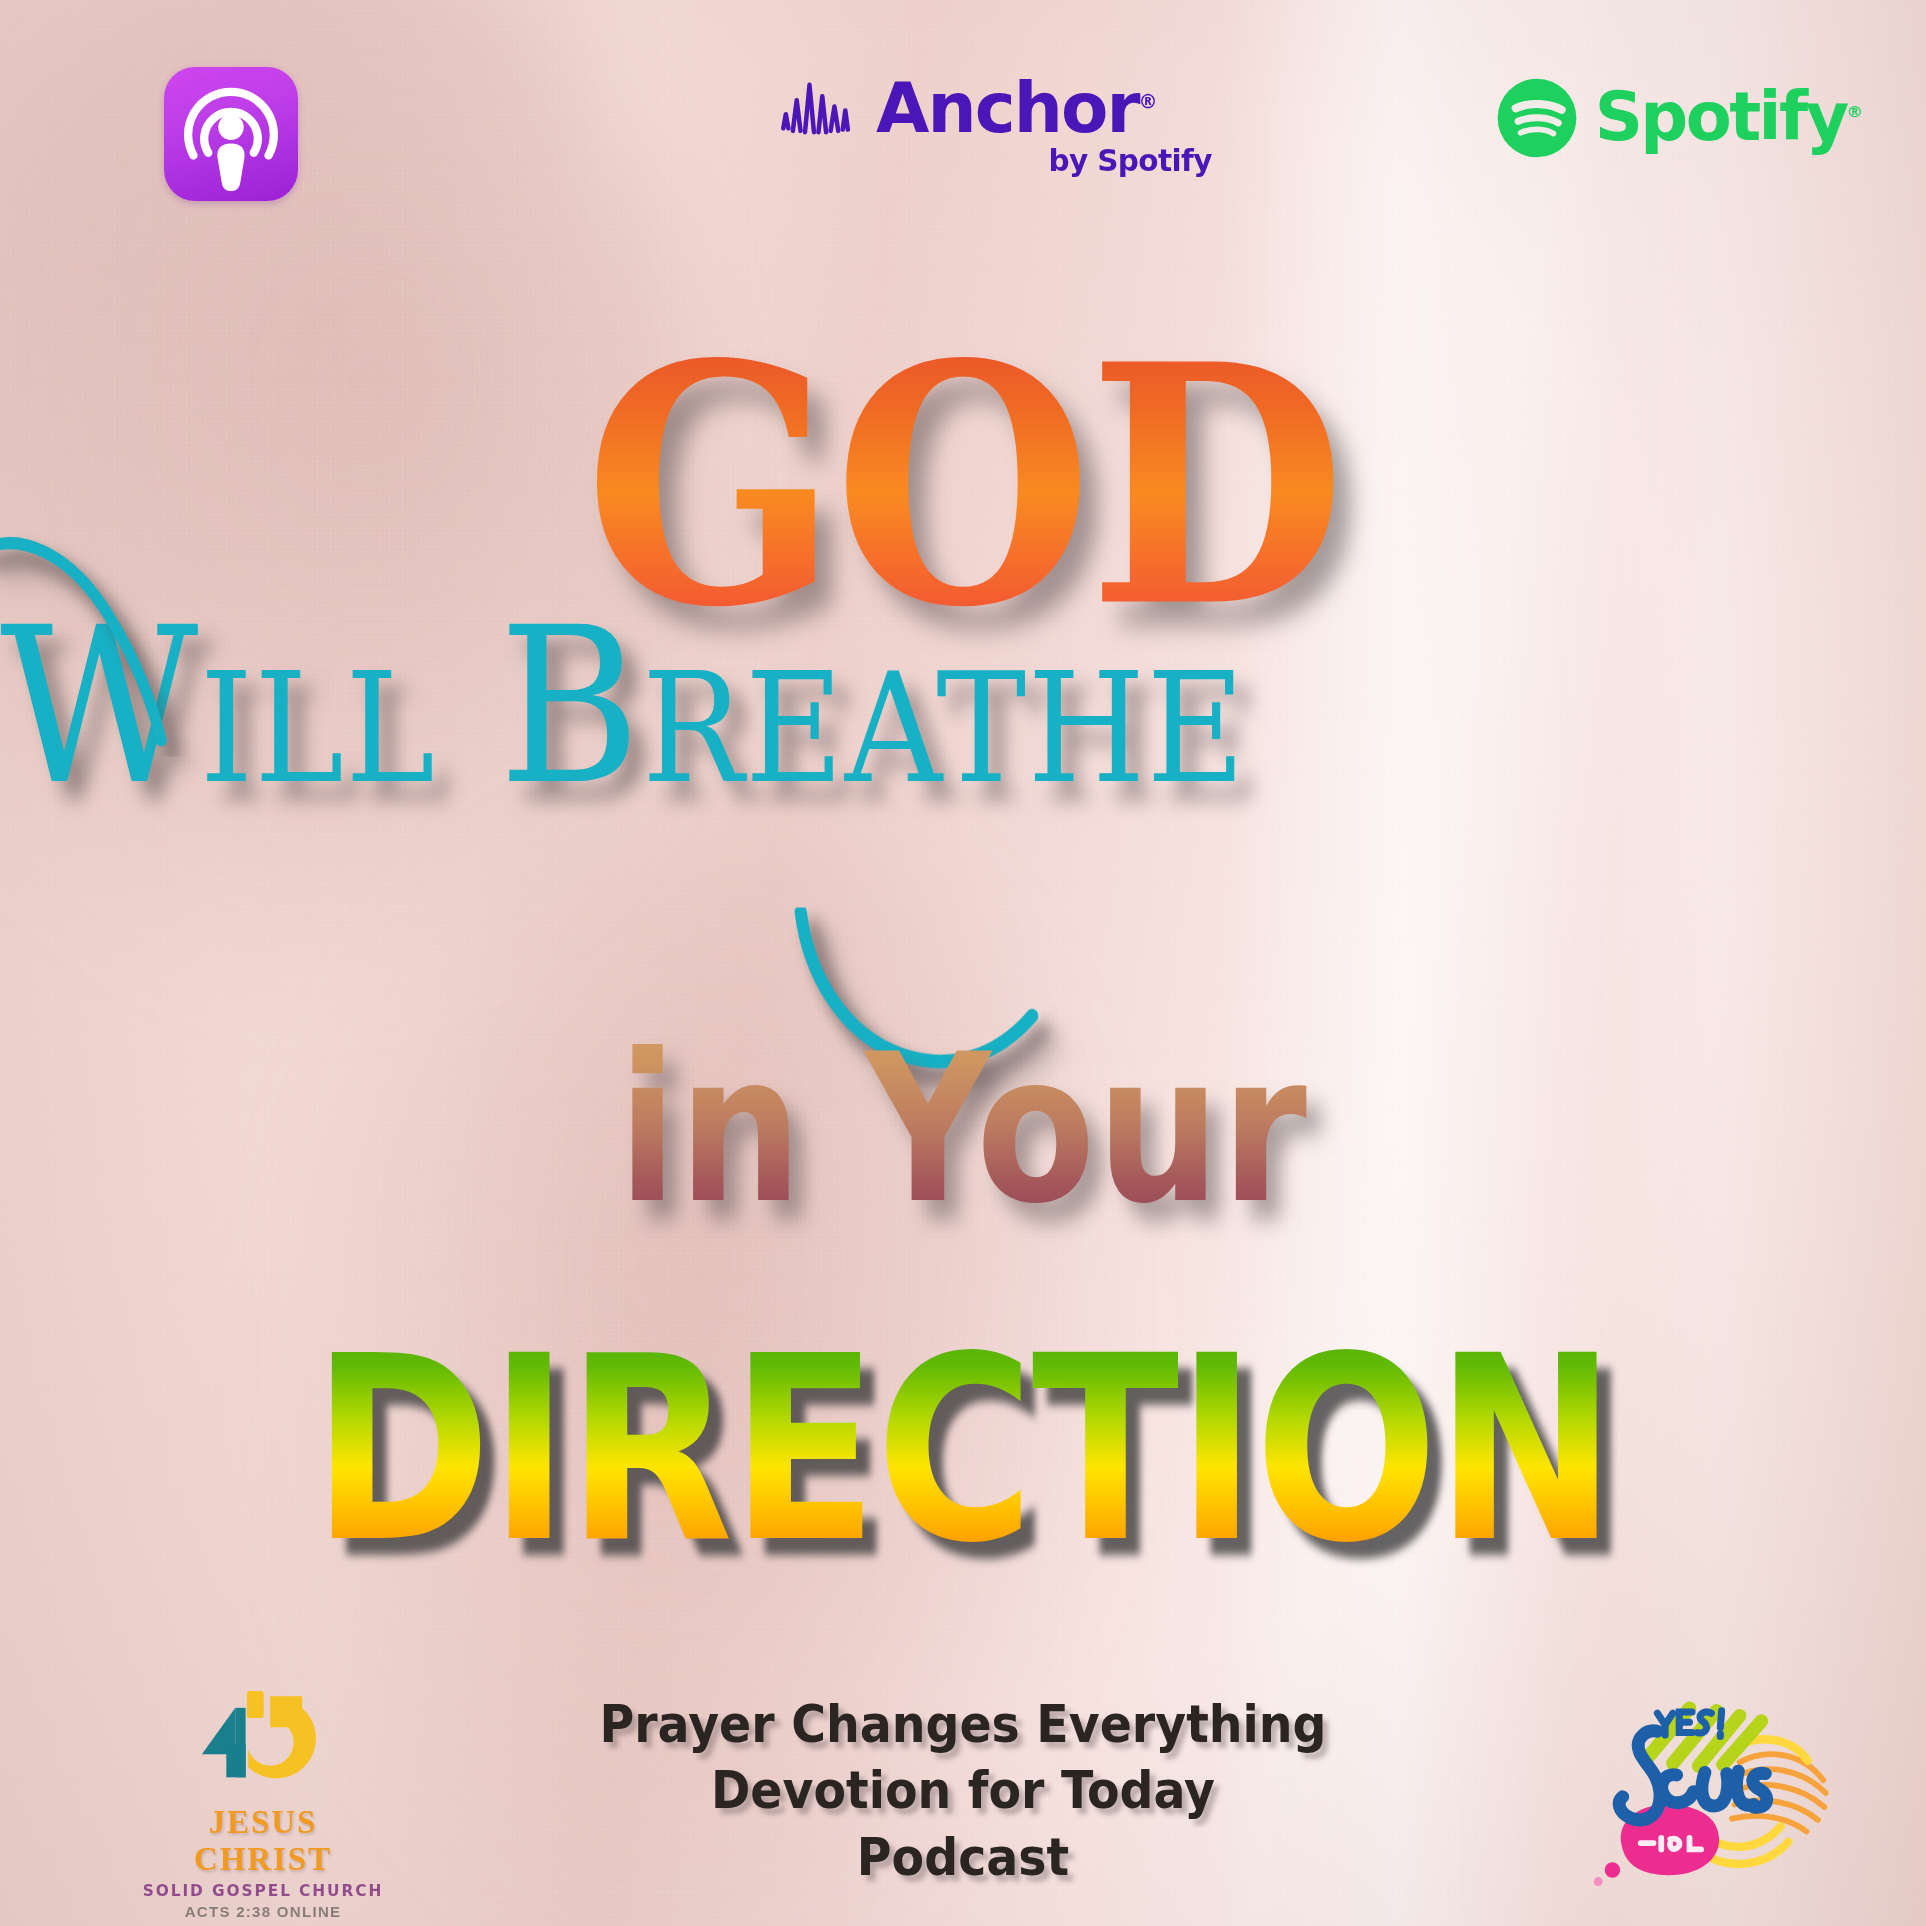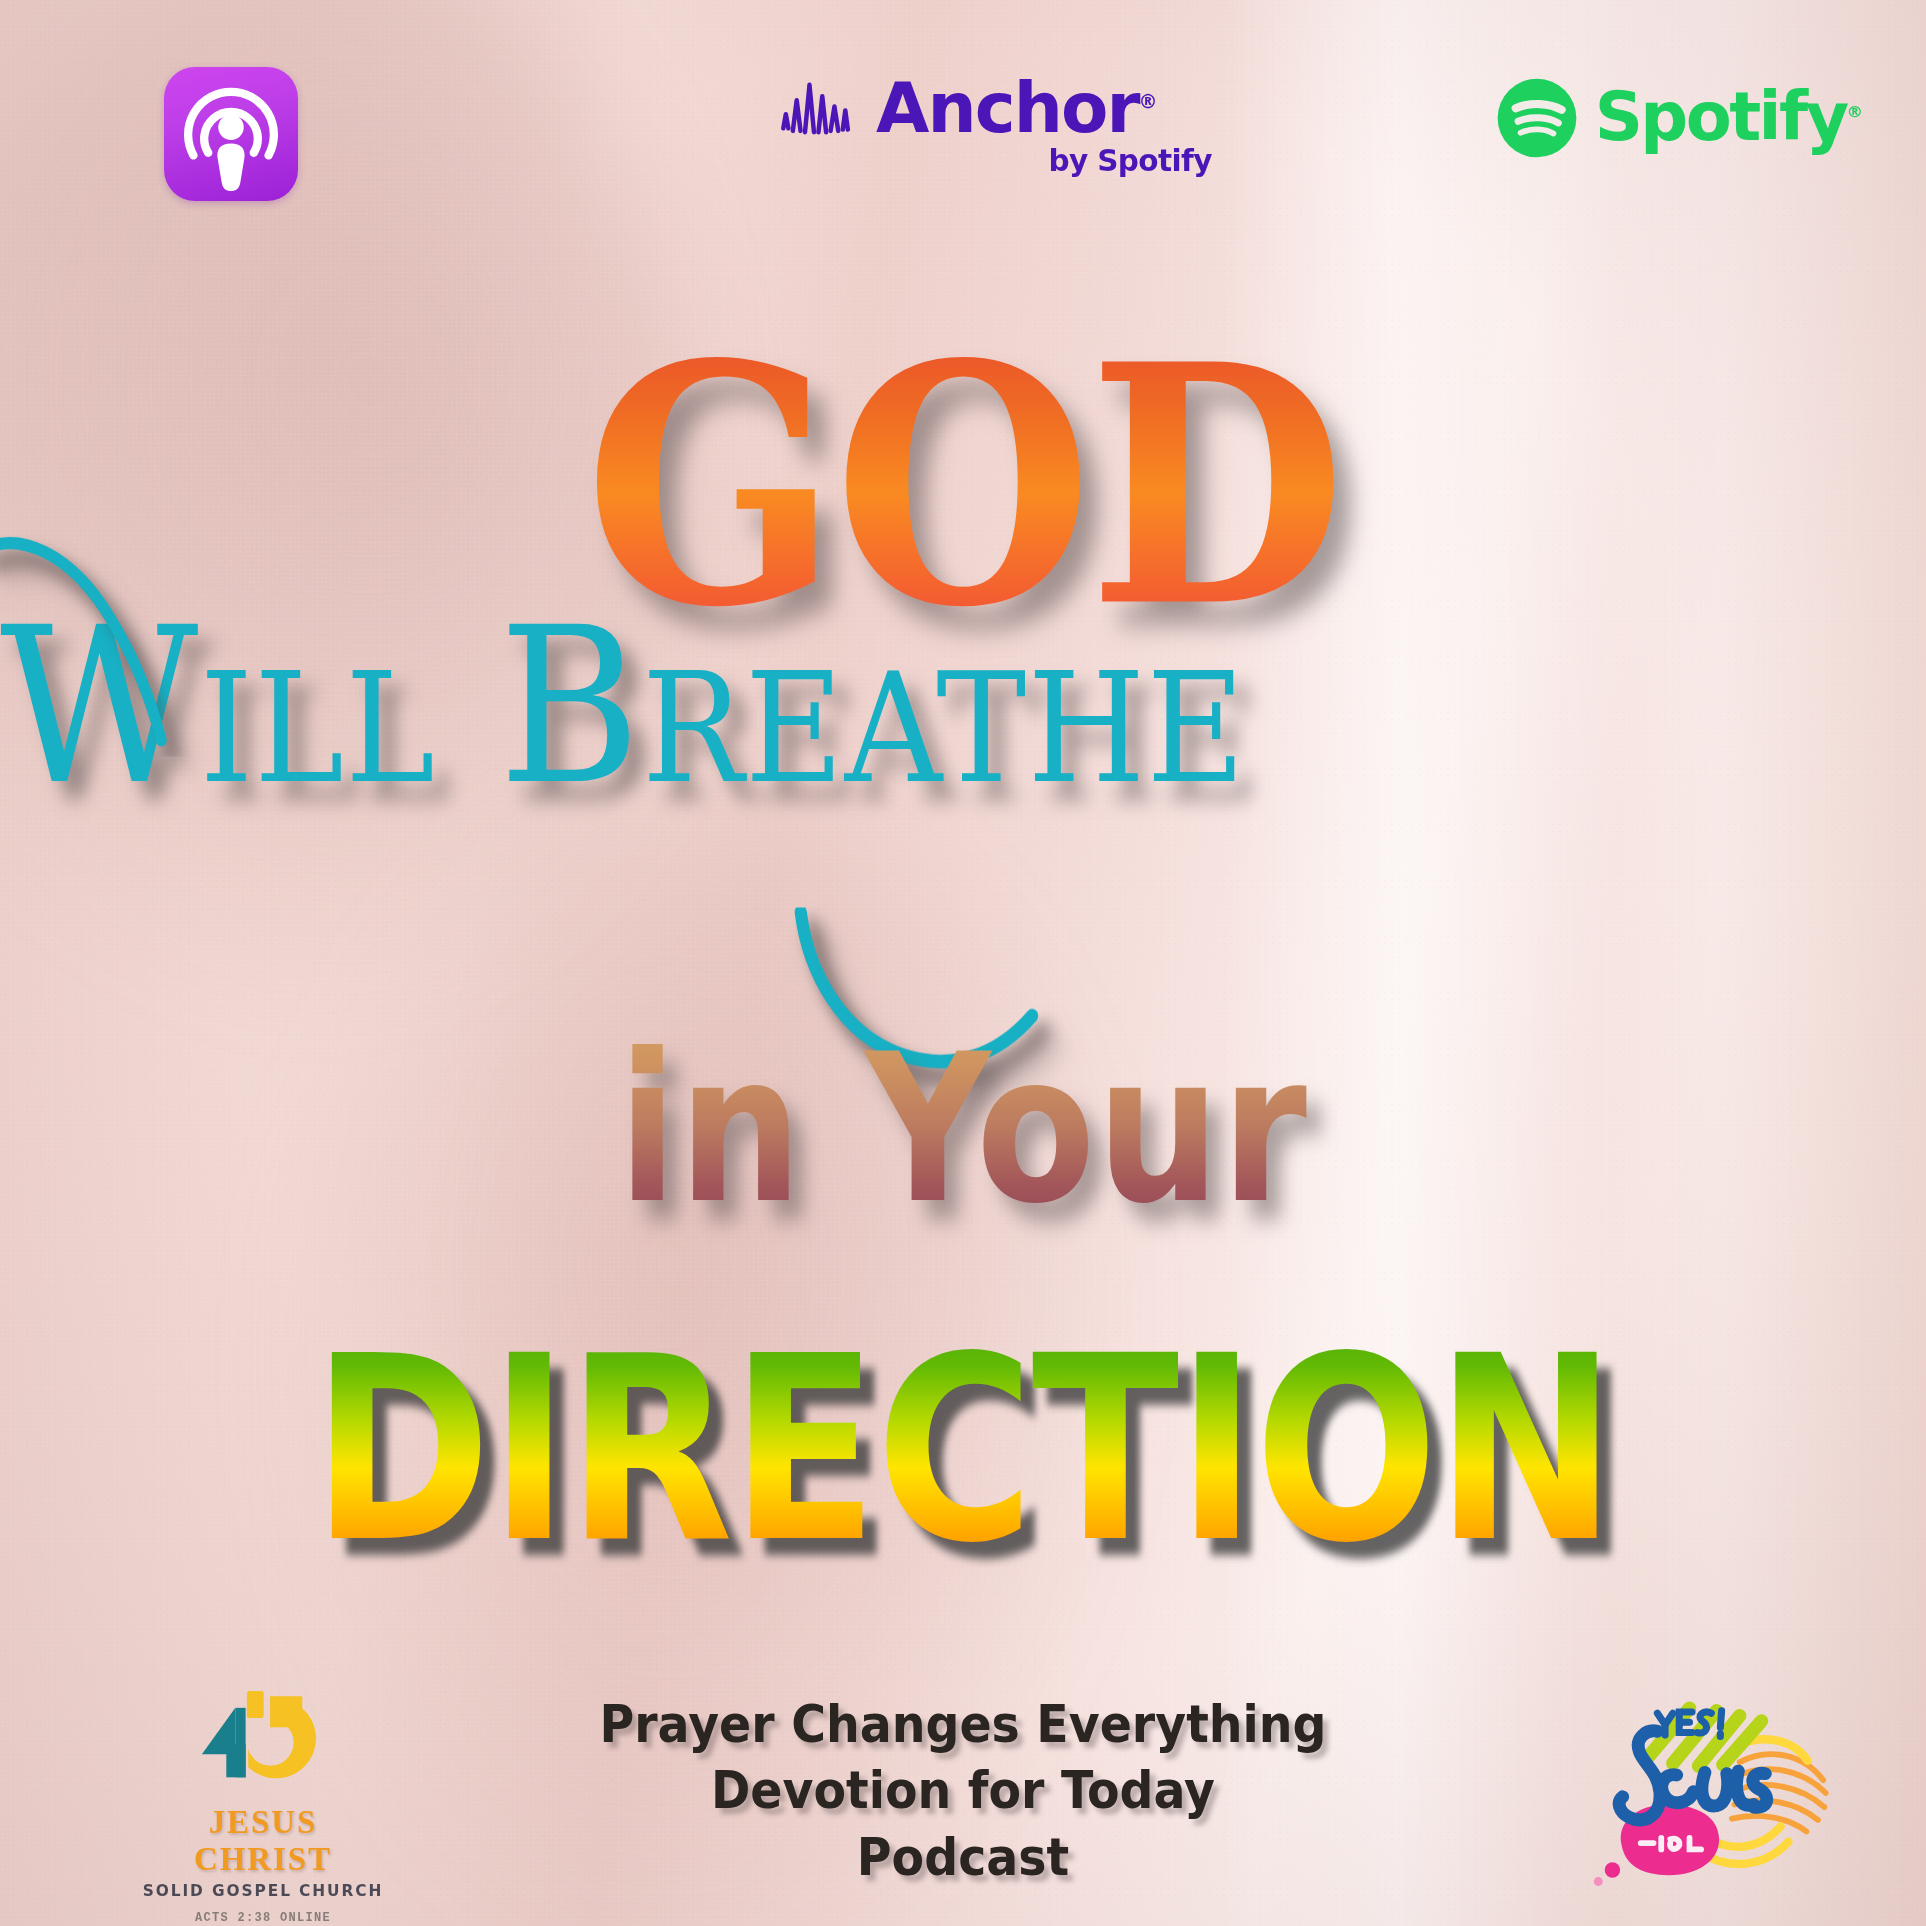--- a/index.html
+++ b/index.html
@@ -196,26 +196,26 @@
 
   
   .church-logo{position:absolute;left:141px;top:1682px;width:244px;height:212px;text-align:center;}
   .church-mark{width:148px;height:116px;margin:0 auto;display:block;}
   .church-name{
     margin-top:6.4px;font-size:33px;font-weight:bold;color:#f19a22;
     letter-spacing:1.9px;font-family:Liberation Serif, serif;
     text-shadow:1.3px 1.9px 2.6px rgba(120,100,100,.30);
   }
   .church-sub1{
-    margin-top:3.9px;font-size:15.4px;font-weight:bold;color:#0f172a;
+    margin-top:3.9px;font-size:15.4px;font-weight:bold;color:#701a75;
     letter-spacing:1.9px;font-family:"DejaVu Sans", sans-serif;opacity:.72;
   }
   .church-sub2{
-    margin-top:11px;font-size:12px;font-weight:bold;color:#4e4a48;
-    letter-spacing:1.3px;font-family:Liberation Mono, monospace;opacity:.62;
+    margin-top:3px;font-size:15px;font-weight:bold;color:#4e4a48;
+    letter-spacing:1.3px;font-family:Liberation Sans, sans-serif;opacity:.62;
   }
 
   
   .jesus-sticker{position:absolute;left:1579px;top:1685px;width:257px;height:212px;}
   .jesus-sticker svg{width:100%;height:100%;}
 </style>
 </head>
 <body>
 
 <div class="cover">

